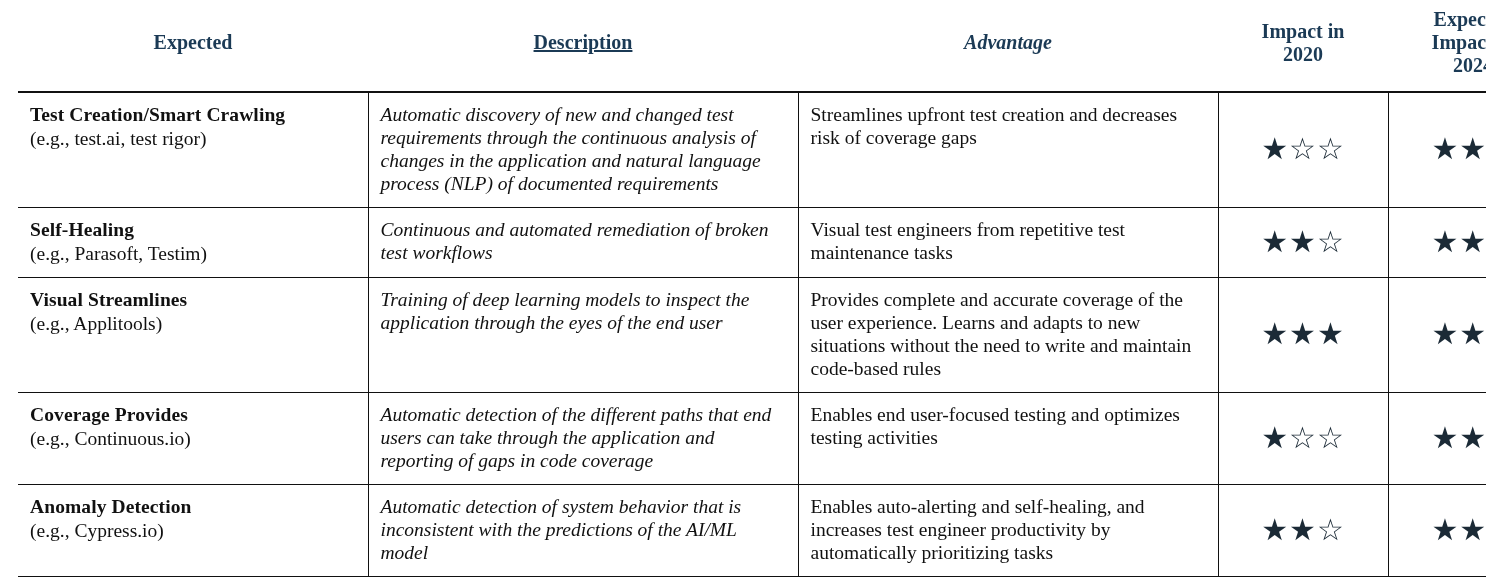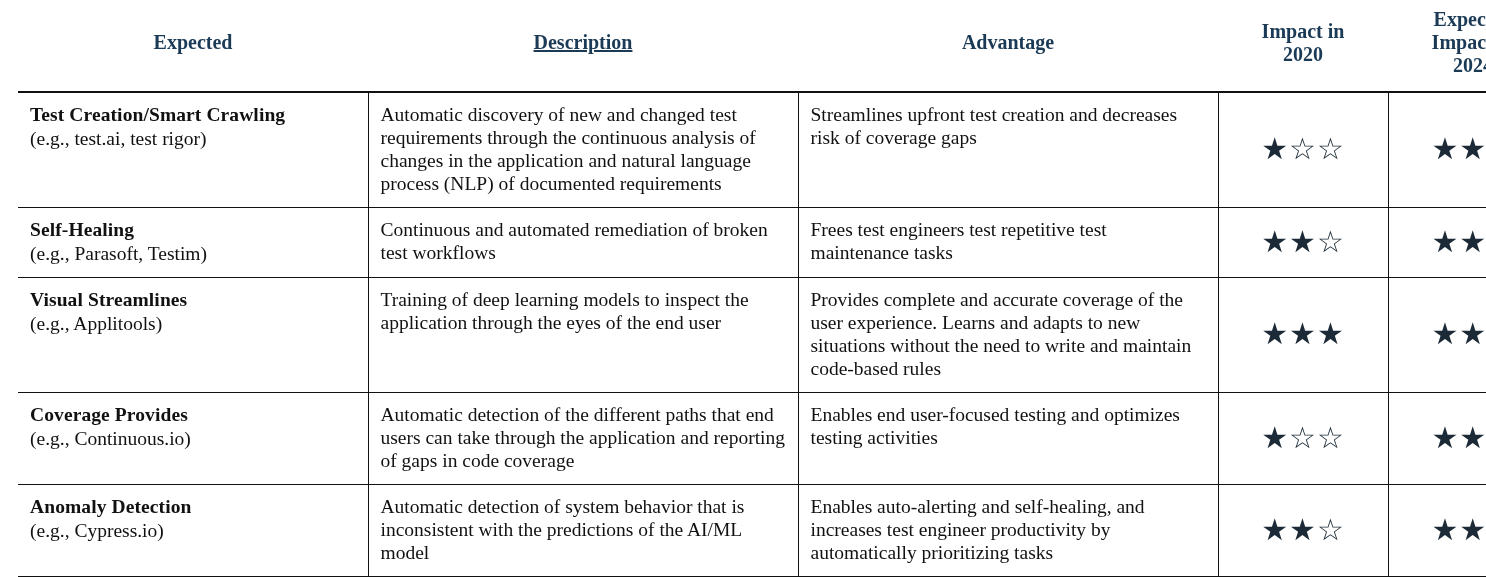--- a/index.html
+++ b/index.html
@@ -50,38 +50,39 @@
     line-height: 1.18;
   }
   td.category {
     width: 330px;
     border-right: 1.5px solid #111111;
     margin-top: 16px;
   }
   td.description {
     width: 410px;
     border-right: 1.5px solid #111111;
+    font-style: italic;
   }
   td.advantage {
     width: 400px;
     border-right: 1.5px solid #111111;
     margin-top: 44px;
   }
   td.stars {
     width: 150px;
     text-align: center;
     vertical-align: middle;
     border-right: 1.5px solid #111111;
   }
   td.stars.last {
     border-right: none;
   }
   th.col-category { width: 330px; }
   th.col-description { width: 410px; text-decoration: underline; }
-  th.col-advantage { width: 400px; }
+  th.col-advantage { width: 400px; font-style: italic; }
   th.col-impact { width: 150px; }
   th.col-expected { width: 150px; }
 
   .cat-title {
     font-weight: bold;
     display: block;
     letter-spacing: 0.1px;
   }
   .cat-sub {
     display: block;
@@ -133,21 +134,21 @@
         <td class="stars last">
           <span class="rating">★★☆</span>
         </td>
       </tr>
       <tr>
         <td class="category">
           <span class="cat-title">Self-Healing</span>
           <span class="cat-sub">(e.g., Parasoft, Testim)</span>
         </td>
         <td class="description">Continuous and automated remediation of broken test workflows</td>
-        <td class="advantage">Frees test engineers test repetitive test maintenance tasks</td>
+        <td class="advantage">Visual test engineers from repetitive test maintenance tasks</td>
         <td class="stars">
           <span class="rating">★★☆</span>
         </td>
         <td class="stars last">
           <span class="rating">★★☆</span>
         </td>
       </tr>
       <tr>
         <td class="category">
           <span class="cat-title">Visual Streamlines</span>

